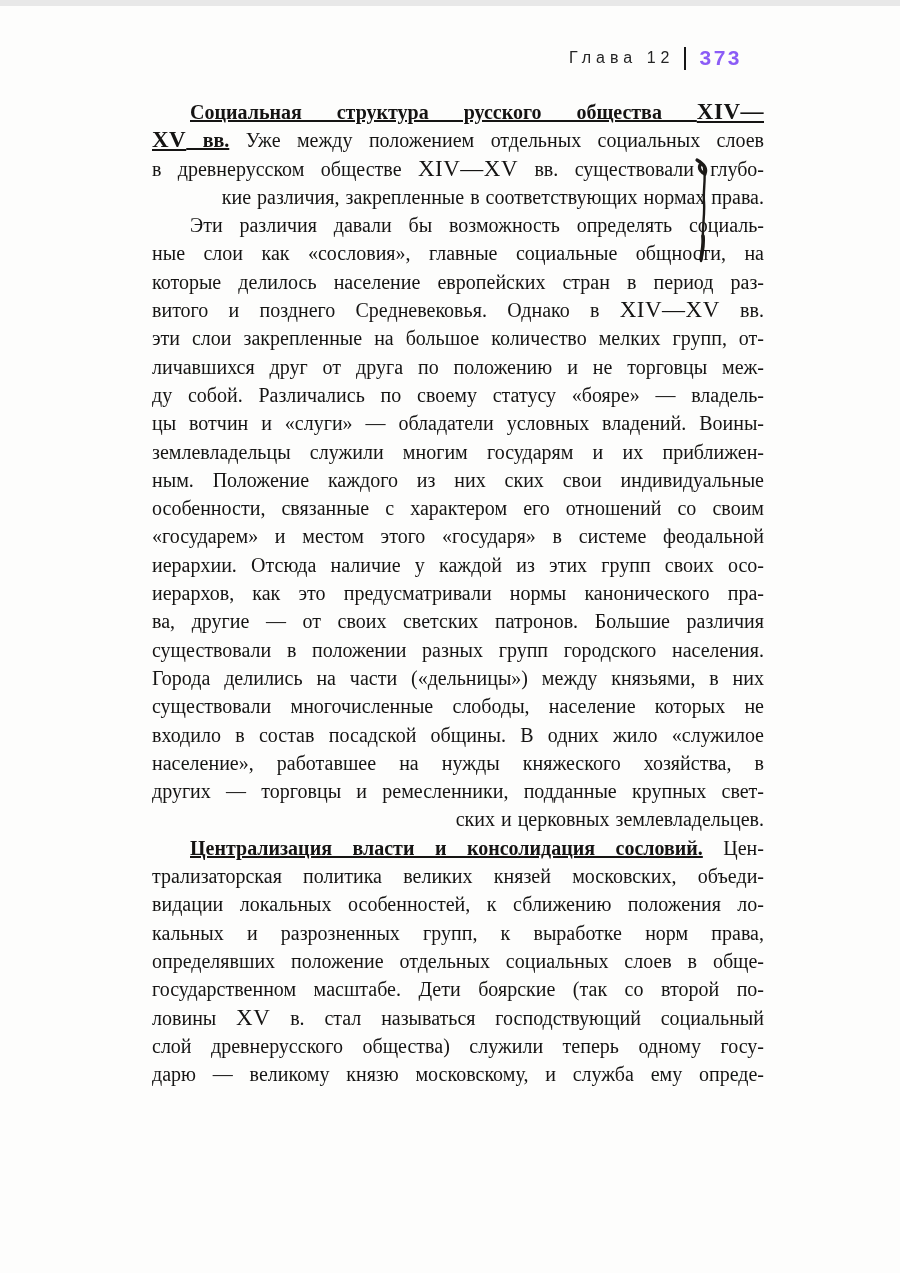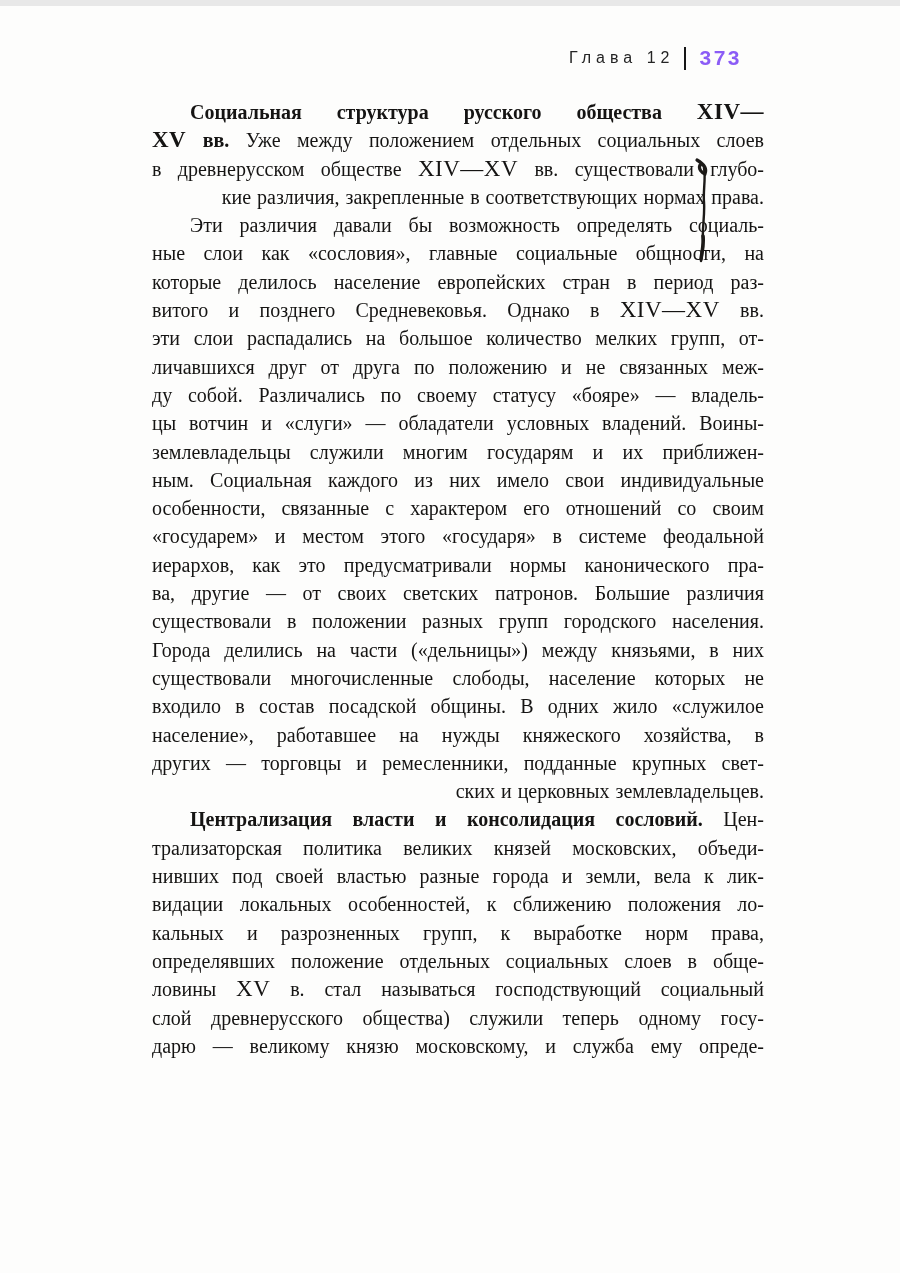--- a/index.html
+++ b/index.html
@@ -43,21 +43,21 @@
   .line {
     font-size:20px;
     line-height:28.3px;
     height:28.3px;
     overflow:hidden;
     text-align:right;
     word-spacing:1px;
   }
   .line.just { text-align:justify; text-align-last:justify; }
   .line.indent { padding-left:38px; }
-  .bold { font-weight:700; }
+  .bold { font-weight:700;text-decoration:underline; }
   .roman { font-size:1.15em; letter-spacing:0.5px; }
   .pen-mark {
     position:absolute;
     left:688px; top:150px;
     pointer-events:none;
   }
 </style>
 </head>
 <body>
 
@@ -71,43 +71,44 @@
 
   <div class="text-body">
       <div class="line indent just"><span class="bold">Социальная структура русского общества </span><span class="bold roman">XIV—</span></div>
       <div class="line just"><span class="bold roman">XV</span><span class="bold"> вв.</span><span> Уже между положением отдельных социальных слоев</span></div>
       <div class="line just"><span>в древнерусском обществе </span><span class="roman">XIV—XV</span><span> вв. существовали глубо-</span></div>
       <div class="line"><span>кие различия, закрепленные в соответствующих нормах права.</span></div>
       <div class="line indent just"><span>Эти различия давали бы возможность определять социаль-</span></div>
       <div class="line just"><span>ные слои как «сословия», главные социальные общности, на</span></div>
       <div class="line just"><span>которые делилось население европейских стран в период раз-</span></div>
       <div class="line just"><span>витого и позднего Средневековья. Однако в </span><span class="roman">XIV—XV</span><span> вв.</span></div>
-      <div class="line just"><span>эти слои распадались на большое количество мелких групп, от-</span></div>
-      <div class="line just"><span>личавшихся друг от друга по положению и не связанных меж-</span></div>
+      <div class="line just"><span>эти слои закрепленные на большое количество мелких групп, от-</span></div>
+      <div class="line just"><span>личавшихся друг от друга по положению и не торговцы меж-</span></div>
       <div class="line just"><span>ду собой. Различались по своему статусу «бояре» — владель-</span></div>
       <div class="line just"><span>цы вотчин и «слуги» — обладатели условных владений. Воины-</span></div>
       <div class="line just"><span>землевладельцы служили многим государям и их приближен-</span></div>
-      <div class="line just"><span>ным. Социальная каждого из них имело свои индивидуальные</span></div>
+      <div class="line just"><span>ным. Положение каждого из них ских свои индивидуальные</span></div>
       <div class="line just"><span>особенности, связанные с характером его отношений со своим</span></div>
       <div class="line just"><span>«государем» и местом этого «государя» в системе феодальной</span></div>
+      <div class="line just"><span>иерархии. Отсюда наличие у каждой из этих групп своих осо-</span></div>
       <div class="line just"><span>иерархов, как это предусматривали нормы канонического пра-</span></div>
       <div class="line just"><span>ва, другие — от своих светских патронов. Большие различия</span></div>
       <div class="line just"><span>существовали в положении разных групп городского населения.</span></div>
       <div class="line just"><span>Города делились на части («дельницы») между князьями, в них</span></div>
       <div class="line just"><span>существовали многочисленные слободы, население которых не</span></div>
       <div class="line just"><span>входило в состав посадской общины. В одних жило «служилое</span></div>
       <div class="line just"><span>население», работавшее на нужды княжеского хозяйства, в</span></div>
       <div class="line just"><span>других — торговцы и ремесленники, подданные крупных свет-</span></div>
       <div class="line"><span>ских и церковных землевладельцев.</span></div>
       <div class="line indent just"><span class="bold">Централизация власти и консолидация сословий.</span><span> Цен-</span></div>
       <div class="line just"><span>трализаторская политика великих князей московских, объеди-</span></div>
-      <div class="line just"><span>нивших под своей властью разные города и земли, вела к лик-</span></div>
       <div class="line just"><span>видации локальных особенностей, к сближению положения ло-</span></div>
       <div class="line just"><span>кальных и разрозненных групп, к выработке норм права,</span></div>
       <div class="line just"><span>определявших положение отдельных социальных слоев в обще-</span></div>
+      <div class="line just"><span>государственном масштабе. Дети боярские (так со второй по-</span></div>
       <div class="line just"><span>ловины </span><span class="roman">XV</span><span> в. стал называться господствующий социальный</span></div>
       <div class="line just"><span>слой древнерусского общества) служили теперь одному госу-</span></div>
       <div class="line just"><span>дарю — великому князю московскому, и служба ему опреде-</span></div>
     </div>
 
   <svg class="pen-mark" width="34" height="110" viewBox="0 0 34 110">
     <path d="M 9 4 C 16 8 19 13 17 18 C 14 17 10 13 12 9" fill="none" stroke="#1c1a18" stroke-width="3.2" stroke-linecap="round"></path>
     <path d="M 16 12 C 18 22 15 34 16 46 C 17 60 14 72 15 84 C 15.5 92 14 99 13 105" fill="none" stroke="#1c1a18" stroke-width="2.4" stroke-linecap="round"></path>
     <path d="M 15 80 C 16 88 14 96 13 103" fill="none" stroke="#1c1a18" stroke-width="3.6" stroke-linecap="round"></path>
   </svg>

